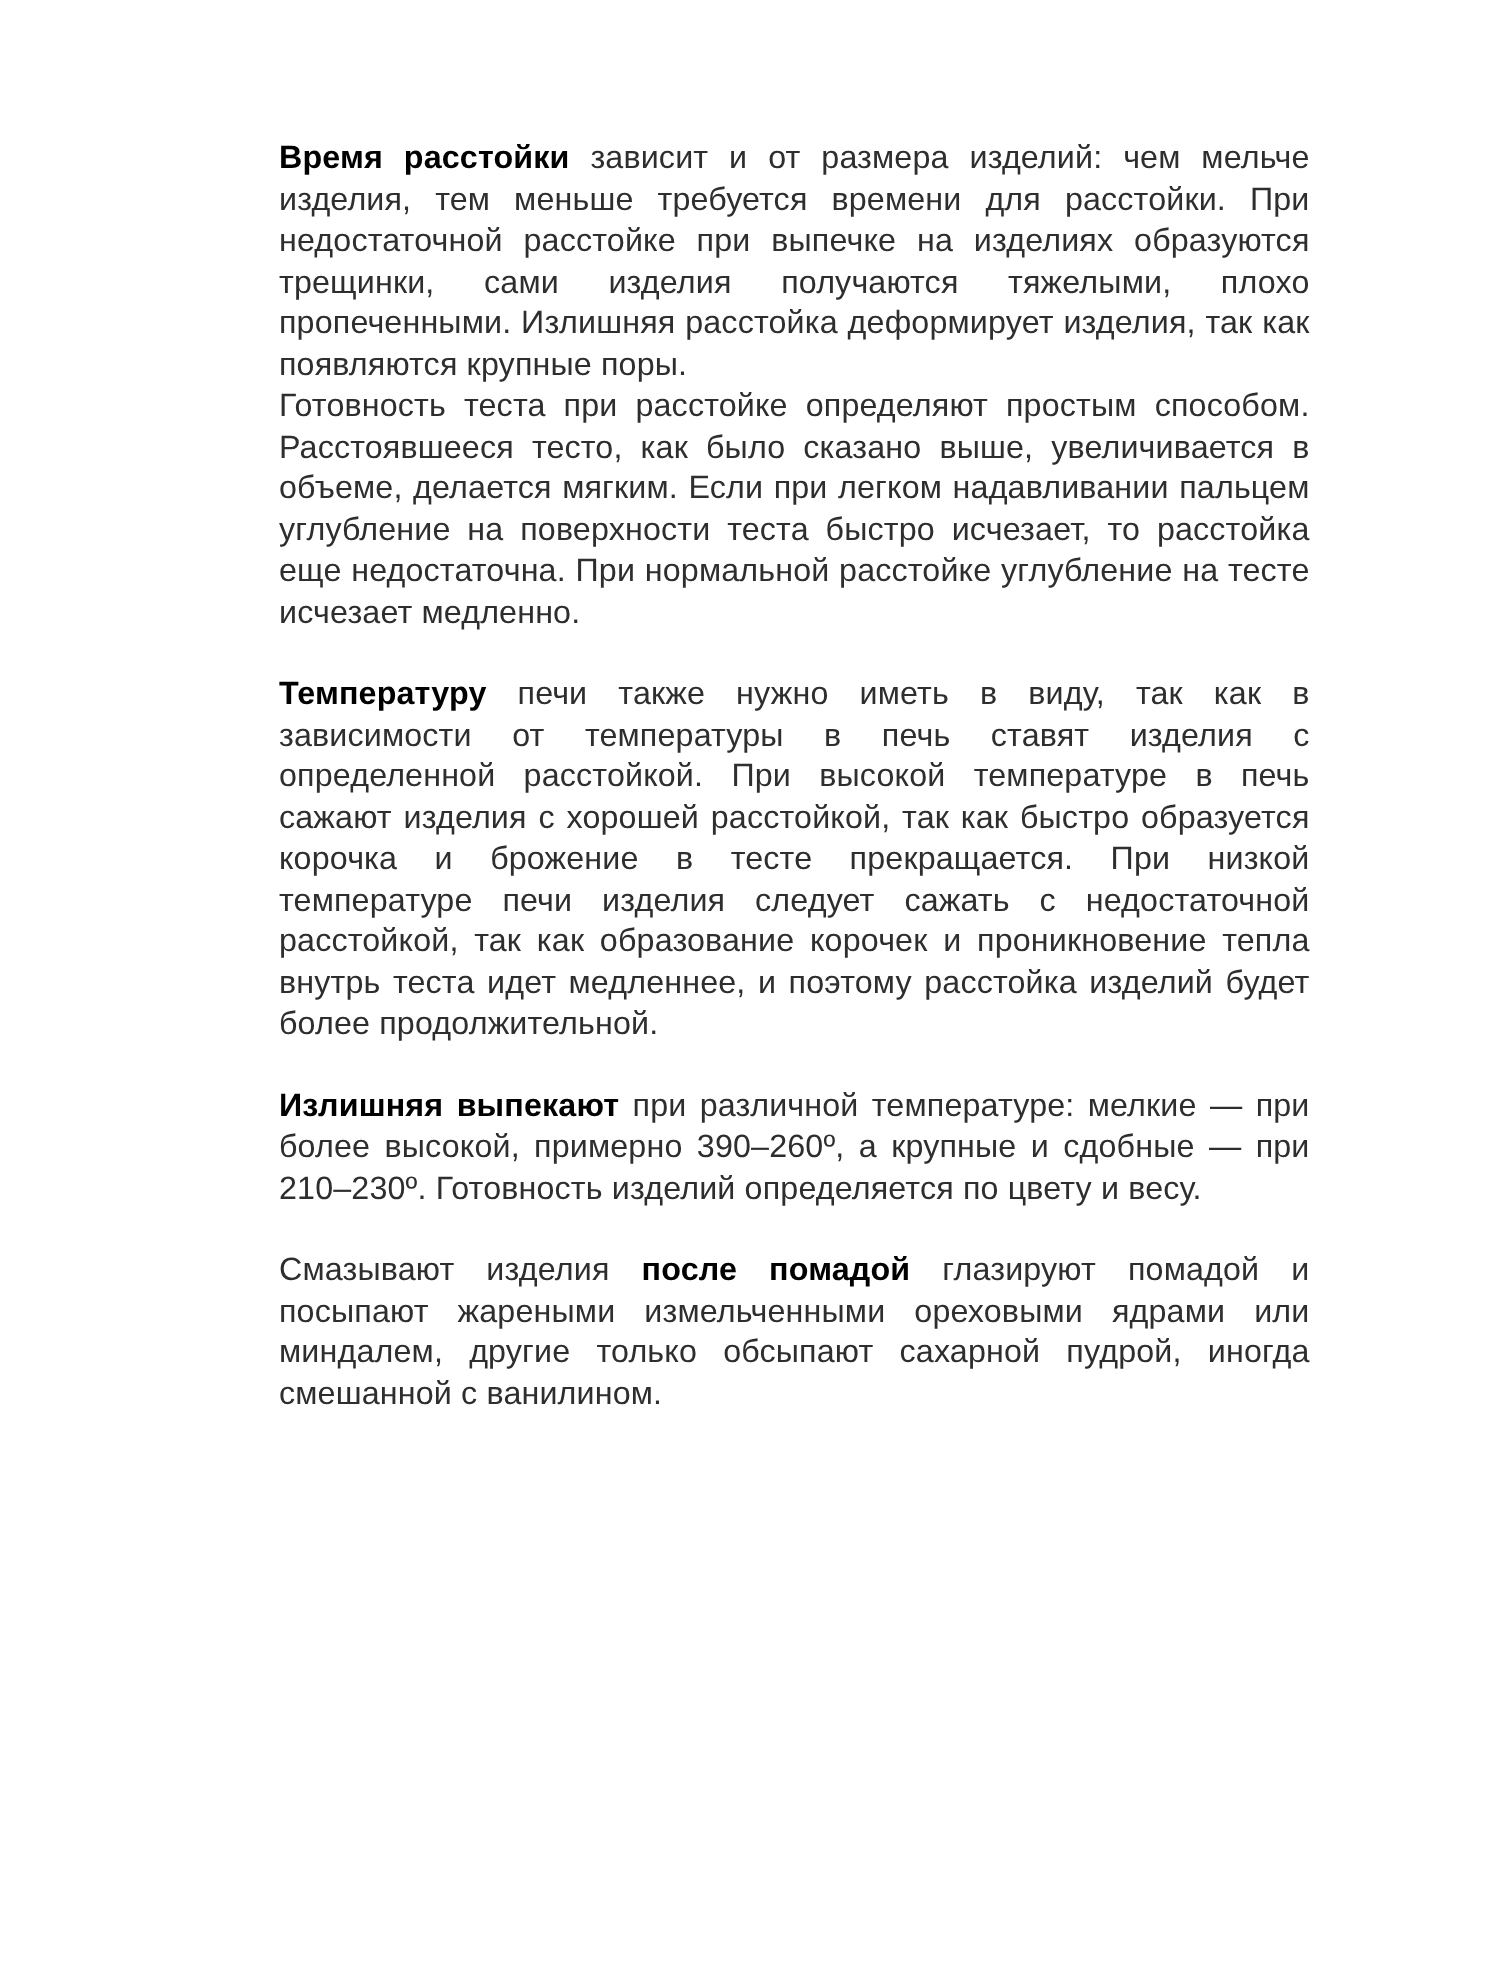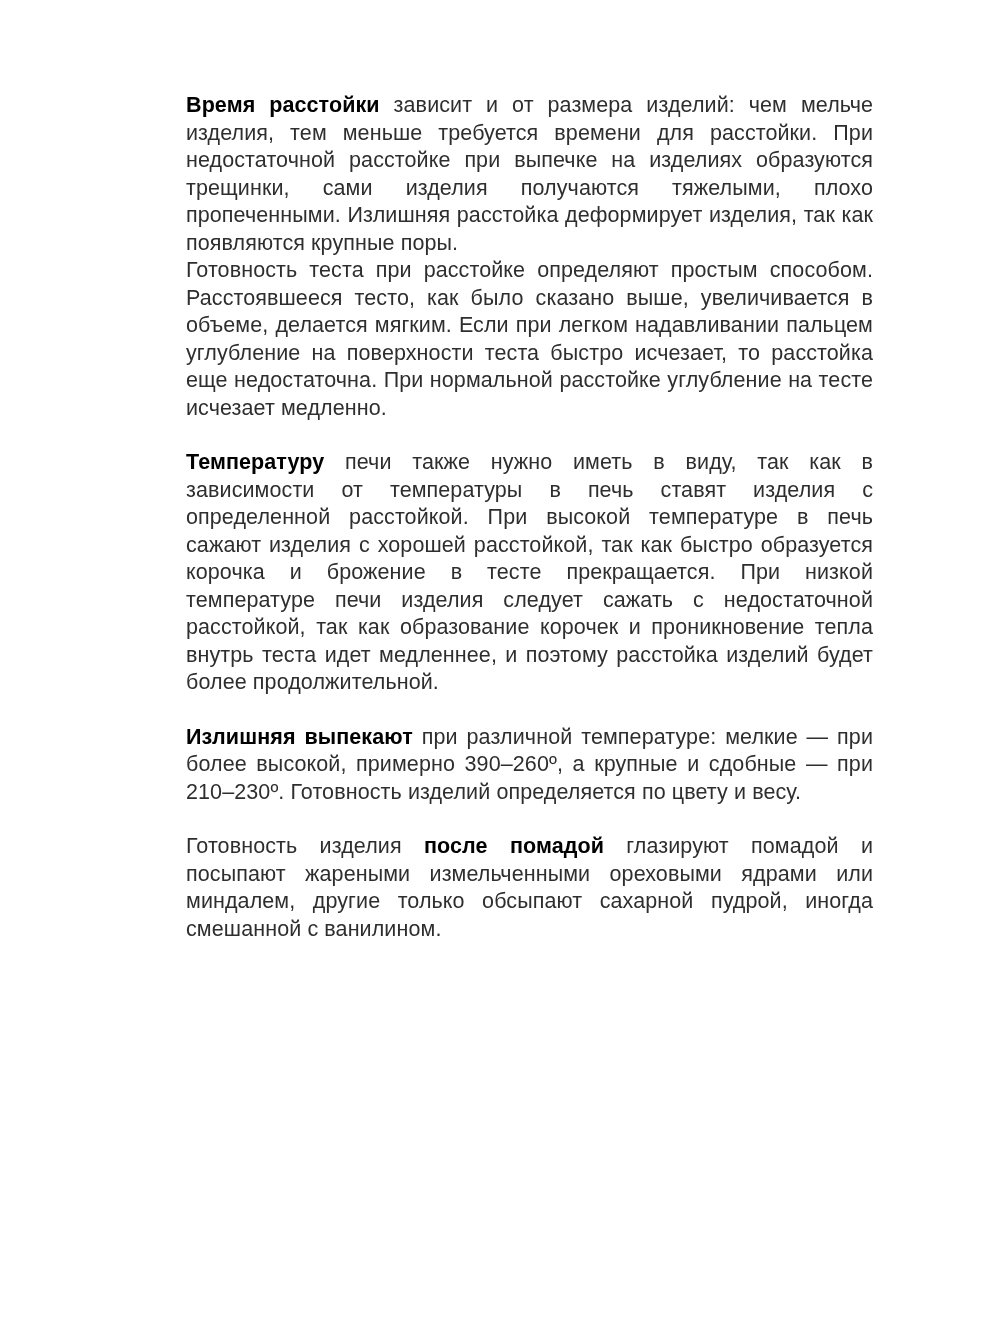--- a/index.html
+++ b/index.html
@@ -69,21 +69,21 @@
 </head>
 <body>
 
 <div class="page">
 
   <main class="content" id="paragraphs">
       <p><span class="b">Время расстойки</span><span> зависит и от размера изделий: чем мельче изделия, тем меньше требуется времени для расстойки. При недостаточной расстойке при выпечке на изделиях образуются трещинки, сами изделия получаются тяжелыми, плохо пропеченными. Излишняя расстойка деформирует изделия, так как появляются крупные поры.</span></p>
       <p><span>Готовность теста при расстойке определяют простым способом. Расстоявшееся тесто, как было сказано выше, увеличивается в объеме, делается мягким. Если при легком надавливании пальцем углубление на поверхности теста быстро исчезает, то расстойка еще недостаточна. При нормальной расстойке углубление на тесте исчезает медленно.</span></p>
       <p class="gap"><span class="b">Температуру</span><span> печи также нужно иметь в виду, так как в зависимости от температуры в печь ставят изделия с определенной расстойкой. При высокой температуре в печь сажают изделия с хорошей расстойкой, так как быстро образуется корочка и брожение в тесте прекращается. При низкой температуре печи изделия следует сажать с недостаточной расстойкой, так как образование корочек и проникновение тепла внутрь теста идет медленнее, и поэтому расстойка изделий будет более продолжительной.</span></p>
       <p class="gap"><span class="b">Излишняя выпекают</span><span> при различной температуре: мелкие — при более высокой, примерно 390–260º, а крупные и сдобные — при 210–230º. Готовность изделий определяется по цвету и весу.</span></p>
-      <p class="gap"><span>Готовность изделия </span><span class="b">после помадой</span><span> глазируют помадой и посыпают жареными измельченными ореховыми ядрами или миндалем, другие только обсыпают сахарной пудрой, иногда смешанной с ванилином.</span></p>
+      <p class="gap"><span>Смазывают изделия </span><span class="b">после помадой</span><span> глазируют помадой и посыпают жареными измельченными ореховыми ядрами или миндалем, другие только обсыпают сахарной пудрой, иногда смешанной с ванилином.</span></p>
     </main>
 
   <span class="footer-title">ПРИГОТОВЛЕНИЕ ТЕСТА</span>
 
   <div class="pageno">
     <span class="bar"></span>
     <span class="num">13</span>
   </div>
 
 </div>

